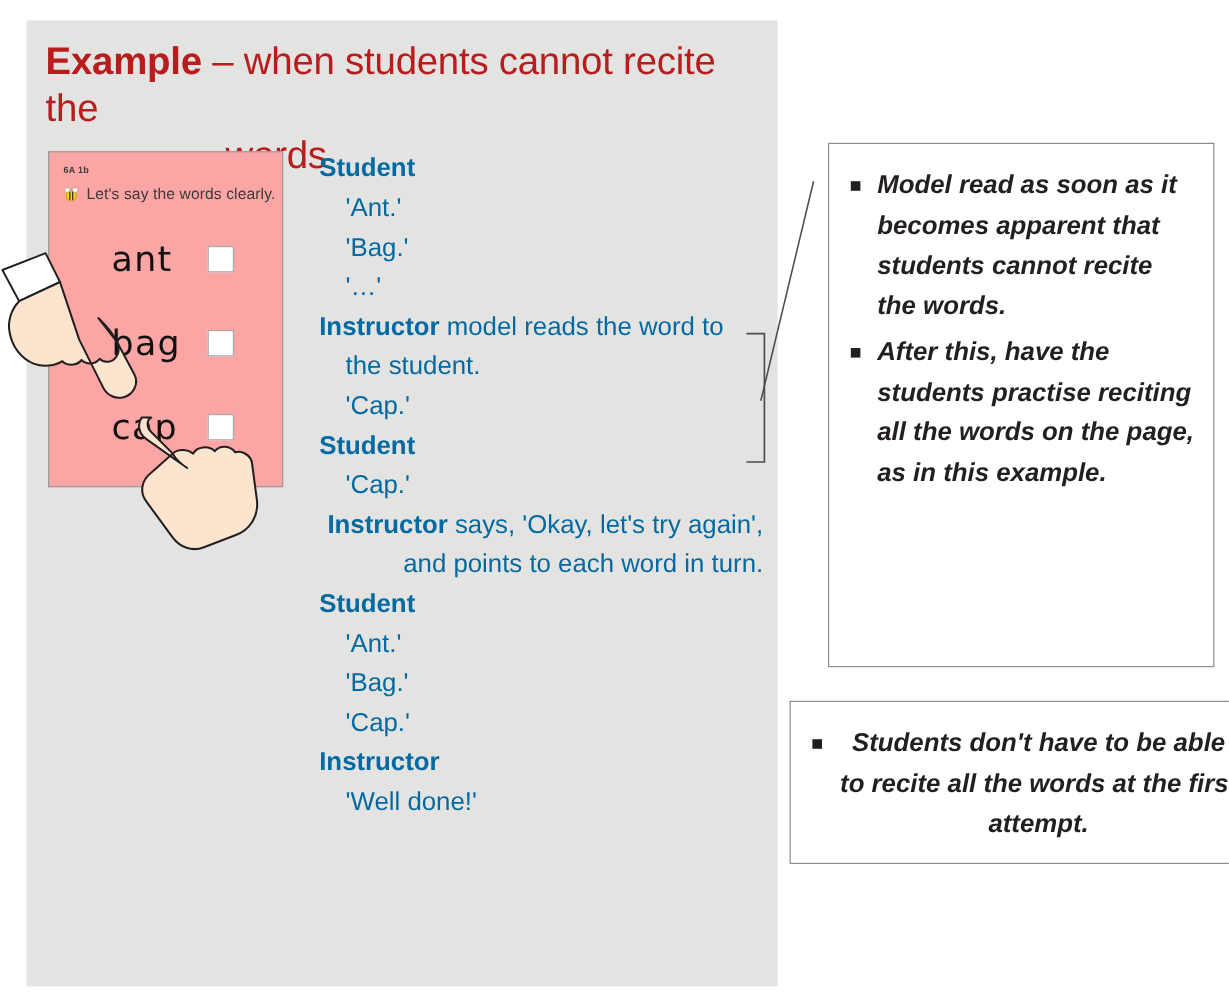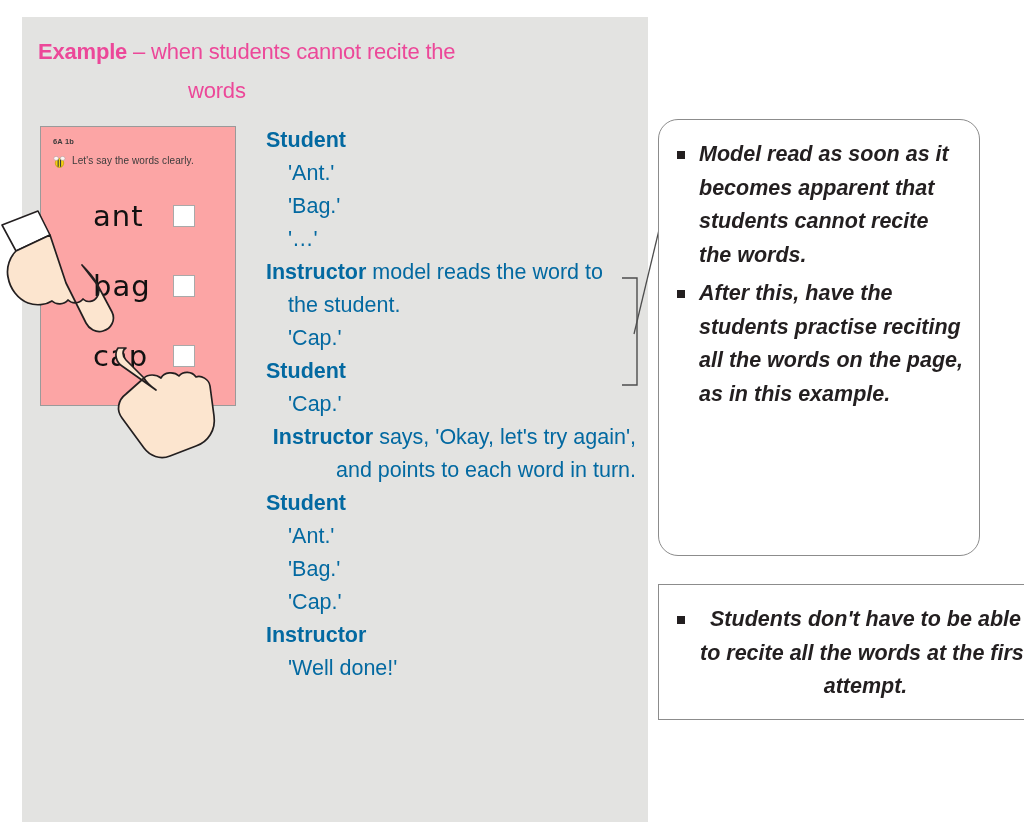--- a/index.html
+++ b/index.html
@@ -26,23 +26,23 @@
     height: 805px;
     background: #e3e3e1;
   }
 
   
   #example-heading {
     position: absolute;
     left: 38px;
     top: 32px;
     width: 580px;
-    font-size: 22px;
+    font-size: 32px;
     line-height: 39px;
-    color: #ec4899;
+    color: #b91c1c;
     letter-spacing: -0.2px;
   }
   #example-heading .hl-strong { font-weight: 700; }
   #example-heading .hl-rest   { font-weight: 400; }
   #example-heading .hl-line2  { display: block; padding-left: 150px; }
 
   
   #worksheet {
     position: absolute;
     left: 40px;
@@ -71,21 +71,21 @@
     align-items: center;
     gap: 6px;
   }
   #ws-bee-icon {
     width: 13px;
     height: 13px;
     position: relative;
     display: inline-block;
   }
   #ws-instruction {
-    font-size: 10px;
+    font-size: 13px;
     color: #3b3b3b;
     letter-spacing: 0.1px;
   }
   .ws-word-row {
     position: absolute;
     left: 0;
     width: 100%;
     height: 50px;
     display: flex;
     align-items: center;
@@ -143,21 +143,21 @@
     overflow: visible;
   }
 
   
   .callout {
     position: absolute;
     background: #ffffff;
     border: 1px solid #8c8c8c;
     box-sizing: border-box;
   }
-  #callout-1 { left: 658px; top: 119px; width: 322px; height: 437px; border-radius: 20px; }
+  #callout-1 { left: 690px; top: 119px; width: 322px; height: 437px; }
   #callout-2 { left: 658px; top: 584px; width: 391px; height: 136px; text-align: center; }
   .callout ul {
     list-style: none;
     margin: 0;
     padding: 18px 16px 0 18px;
   }
   .callout li {
     position: relative;
     padding-left: 22px;
     margin-bottom: 5px;

